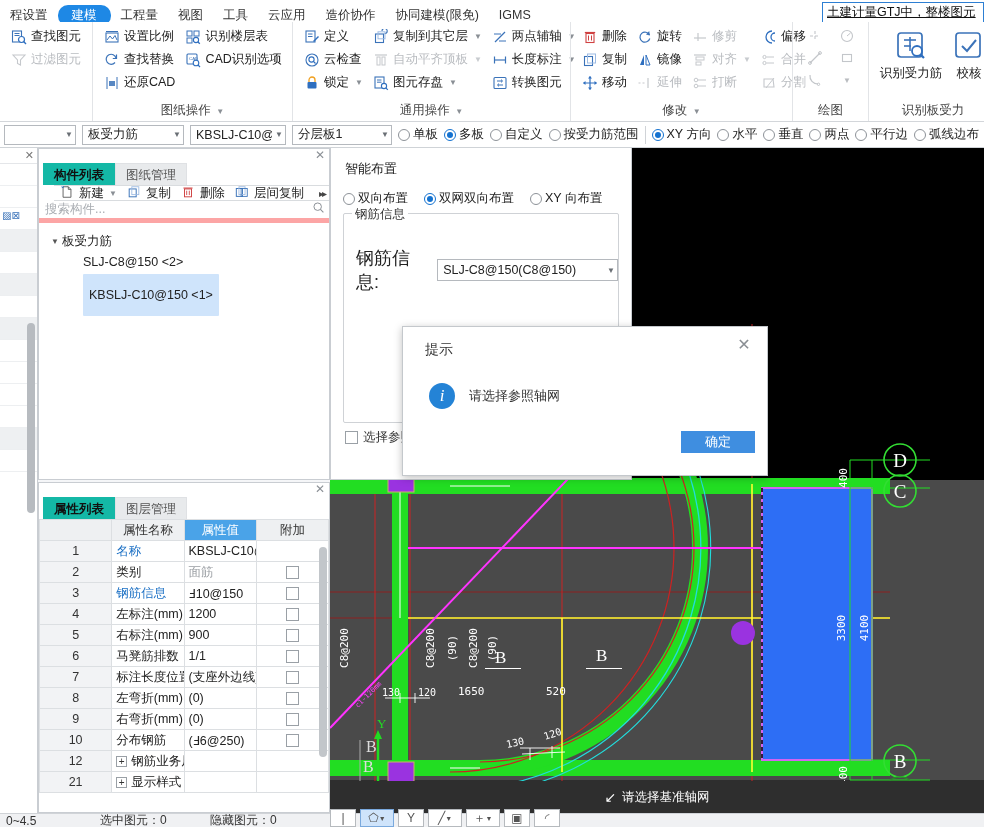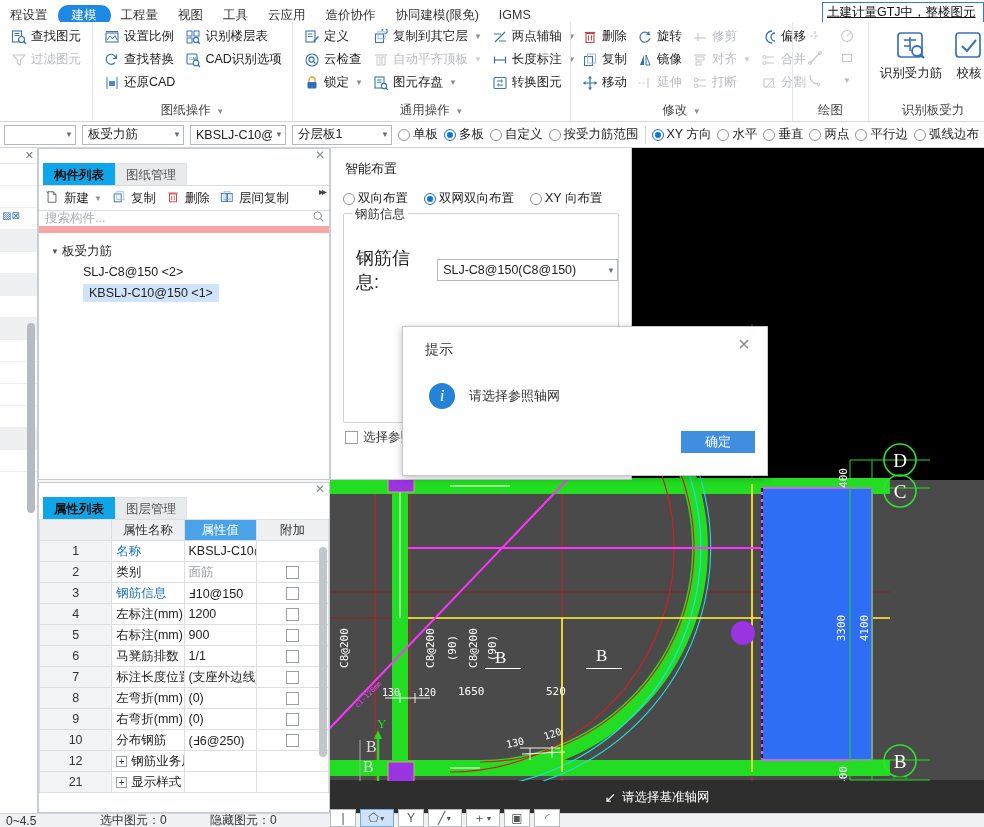--- a/index.html
+++ b/index.html
@@ -122,42 +122,42 @@
   }
   .panel-head {
     height: 14px; position: relative; background: #fff;
   }
   .panel-x { position: absolute; right: 4px; top: -1px; color:#8b9096; font-size: 12px; cursor: pointer;}
   .tabs { display: flex; height: 22px; align-items: flex-end; padding-left: 4px; }
   .tab {
     padding: 2px 10px; font-size: 12.5px; height: 22px; line-height: 18px;
     border: 1px solid transparent; background: transparent; color:#333; cursor: default;
   }
-  .tab.active { font-weight: bold; color:#111; background:#0ea5e9; }
+  .tab.active { font-weight: bold; color:#111; background:#14b8a6; }
   .tab.inactive { background: #e8eaec; color:#555; border:1px solid #dfe1e4; border-bottom:none; }
   .panel-toolbar {
-    display: flex; gap: 4px; height: 26px;
+    display: flex; align-items: center; gap: 4px; height: 16px;
     border-top: 1px solid #d9dcdf; border-bottom: 1px solid #d9dcdf;
-    padding: 0 3px; font-size: 12.5px; position: relative;
+    padding: 0 3px; font-size: 12.5px; position: relative; margin-left: 15px;
   }
   .ptbtn { display: flex; align-items: center; gap: 3px; padding: 2px 3px; white-space: nowrap; cursor: default;}
   .more-arrow { position: absolute; right: 4px; color:#444; font-size: 10px; letter-spacing:-2px;}
   .search-row {
-    height: 22px; display: flex; align-items: flex-end; padding: 0 4px;
-    border-bottom: 7px solid #fca5a5; position: relative;
+    height: 22px; display: flex; align-items: flex-start; padding: 0 4px;
+    border-bottom: 5px solid #fca5a5; position: relative;
   }
   .search-row input {
     border: none; outline: none; font-size: 12.5px; color: #333; flex: 1;
     font-family: "Liberation Sans", sans-serif; background: transparent;
   }
   .search-row input::placeholder { color:#a9adb2; }
   .tree { padding: 8px 0 0 0; font-size: 12.5px; }
   .tree-node { padding: 2px 0 2px 12px; display:flex; align-items:center; gap:3px; white-space: nowrap;}
   .tree-leaf { padding: 3px 0 3px 44px; white-space: nowrap; }
-  .tree-leaf.sel { background: #cfe4fb; display:inline-block; padding: 2px 6px; margin-left: 44px; border-radius:1px;}
+  .tree-leaf.sel { background: #cfe4fb; display:inline-block; padding: 14px 6px; margin-left: 44px; border-radius:1px;}
   .tri { font-size: 8px; color:#555; }
 
   
   .smartdlg {
     position: absolute; left: 330px; top: 148px; width: 302px; height: 332px;
     background: #fff; border: 1px solid #c9cdd2; border-top: none;
   }
   .smart-title { padding: 12px 0 0 14px; font-size: 13px; color:#222; }
   .smart-radios { display: flex; align-items: flex-end; gap: 16px; padding: 12px 0 0 12px; font-size: 12.5px;}
   .fieldset {

